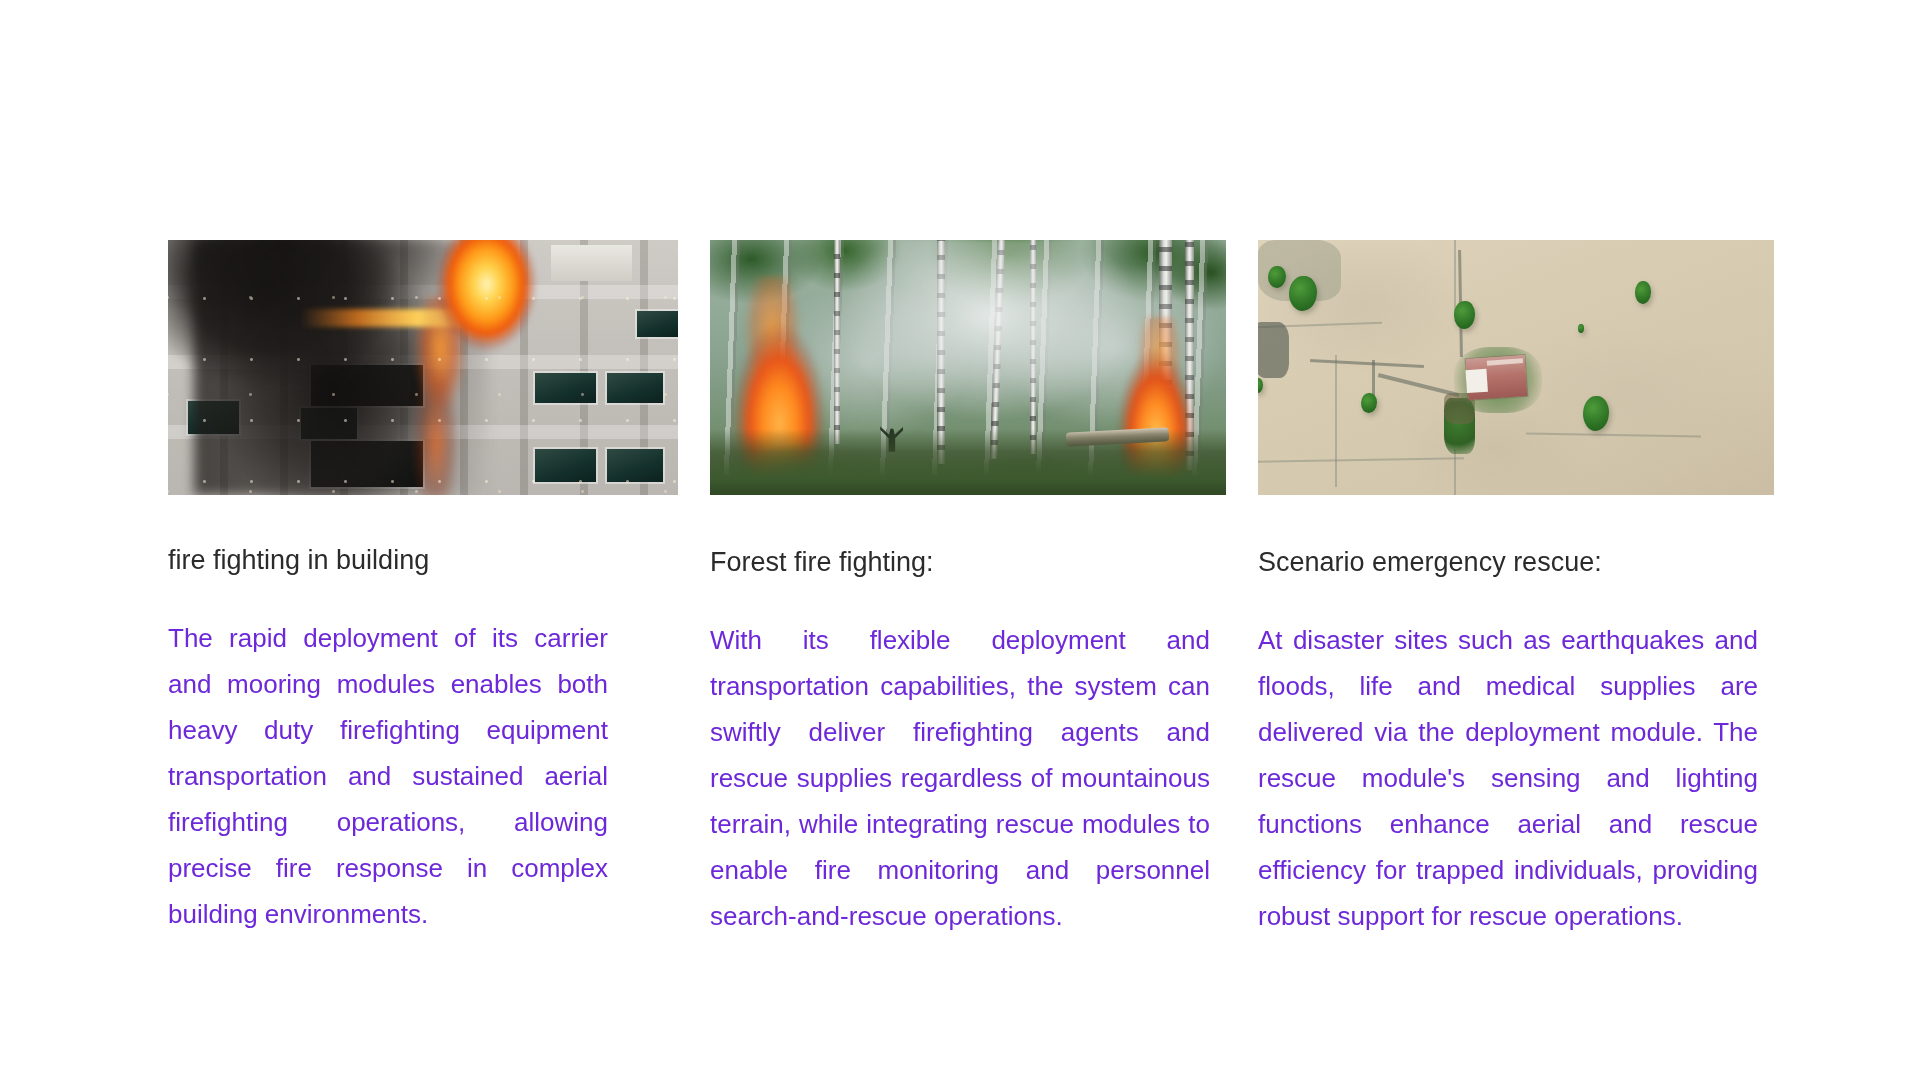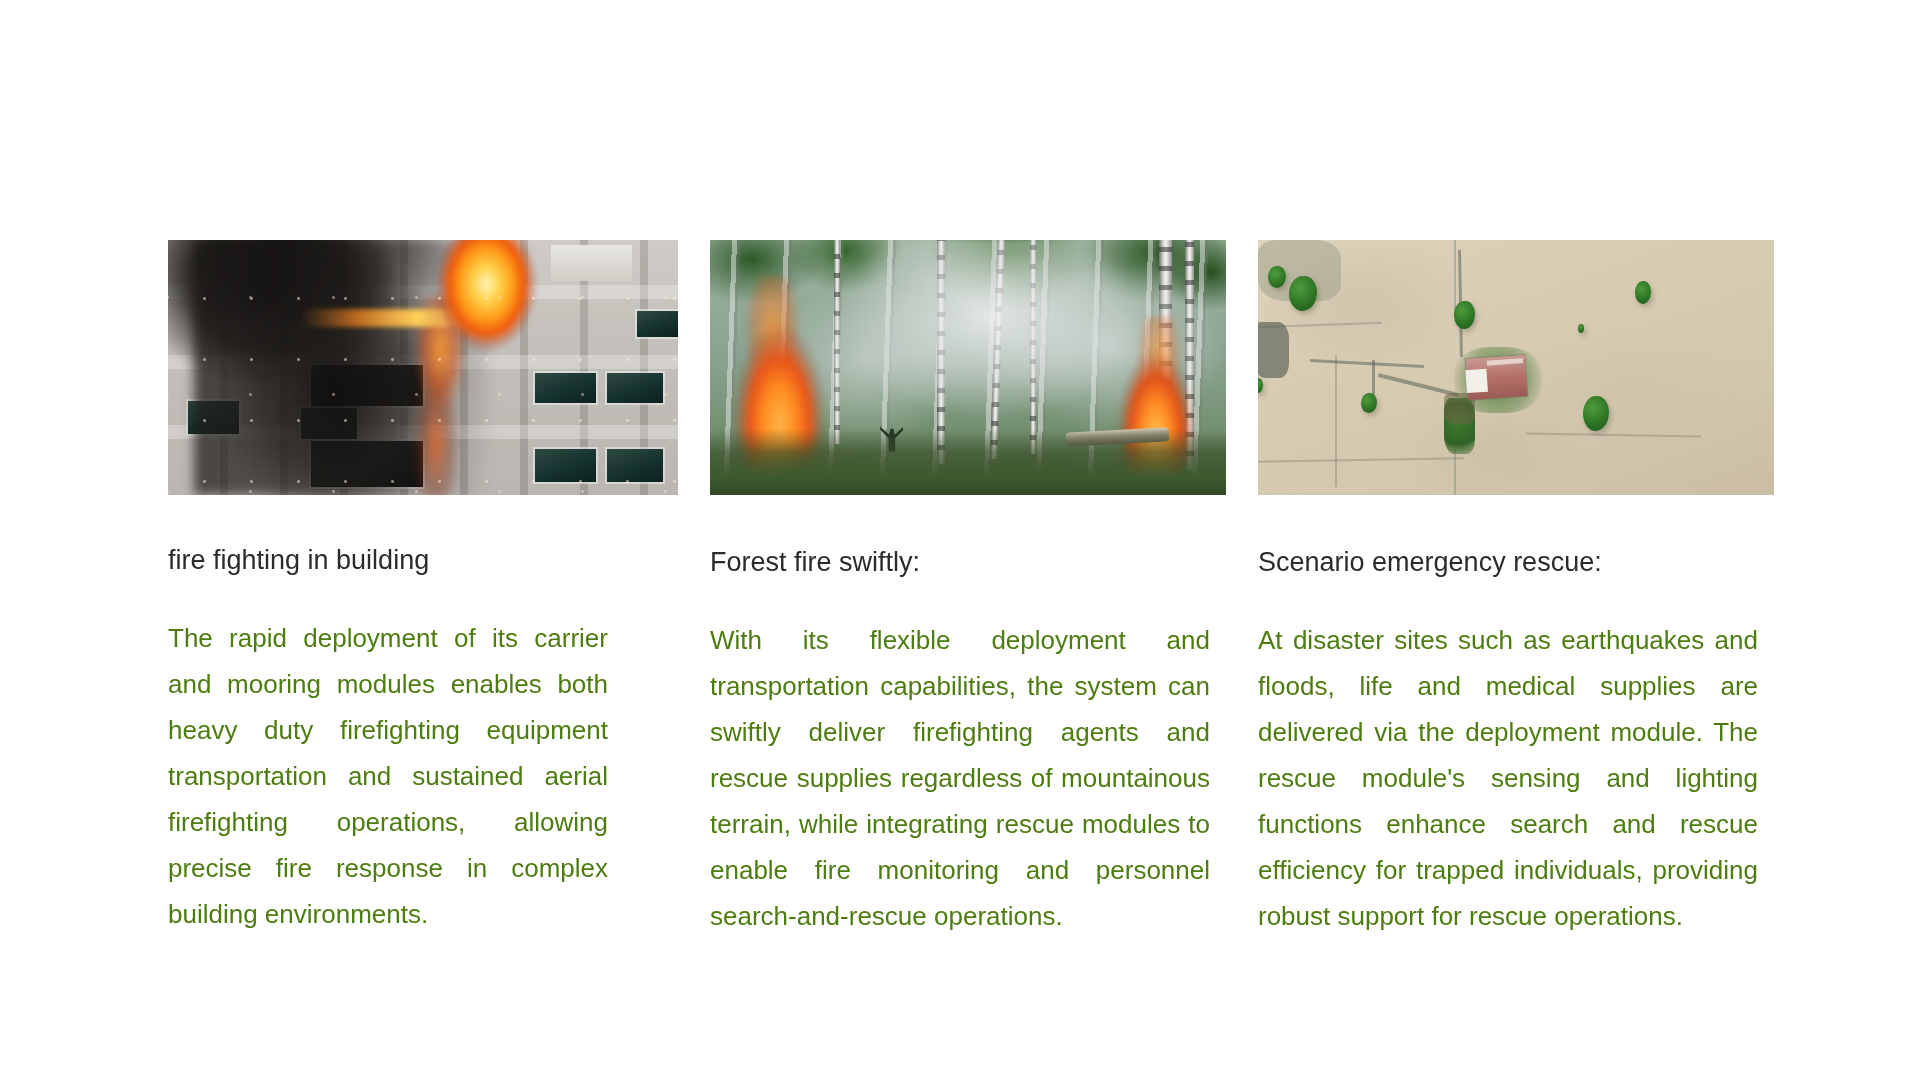--- a/index.html
+++ b/index.html
@@ -64,21 +64,21 @@
     color: #2b2b2b;
     font-weight: 400;
     line-height: 1.1;
   }
   .col-1 .card-heading { margin-top: 51px; }
 
   .card-body {
     margin-top: 39px;
     font-size: 26px;
     line-height: 46px;
-    color: #4d7c0f;
+    color: #6d28d9;
     text-align: justify;
     text-justify: inter-word;
   }
   .col-1 .card-body { width: 440px; }
   .col-2 .card-body { width: 500px; }
   .col-3 .card-body { width: 500px; }
 
   
   .bldg-base {
     position: absolute; inset: 0;
@@ -369,21 +369,21 @@
 
           <div class="smoke-haze"></div>
           <div class="flame-left"></div>
           <div class="flame-right"></div>
           <div class="log"></div>
           <div class="figure"></div>
           <div class="ground"></div>
         </div>
       </div>
 
-      <div class="card-heading">Forest fire swiftly:</div>
+      <div class="card-heading">Forest fire fighting:</div>
       <div class="card-body">With its flexible deployment and transportation capabilities, the system can swiftly deliver firefighting agents and rescue supplies regardless of mountainous terrain, while integrating rescue modules to enable fire monitoring and personnel search-and-rescue operations.</div>
     </div>
 
     <div class="column col-3">
 
       <div class="thumb">
         <div class="inner">
           <div class="flood-base"></div>
           <div class="flood-mottle"></div>
 
@@ -416,17 +416,17 @@
 
           <div class="house-veg"></div>
           <div class="house">
             <div class="wing"></div>
             <div class="ridge"></div>
           </div>
         </div>
       </div>
 
       <div class="card-heading">Scenario emergency rescue:</div>
-      <div class="card-body">At disaster sites such as earthquakes and floods, life and medical supplies are delivered via the deployment module. The rescue module's sensing and lighting functions enhance search and rescue efficiency for trapped individuals, providing robust support for rescue operations.</div>
+      <div class="card-body">At disaster sites such as earthquakes and floods, life and medical supplies are delivered via the deployment module. The rescue module's sensing and lighting functions enhance aerial and rescue efficiency for trapped individuals, providing robust support for rescue operations.</div>
     </div>
 
   </div>
 </div>
 
 </body></html>

